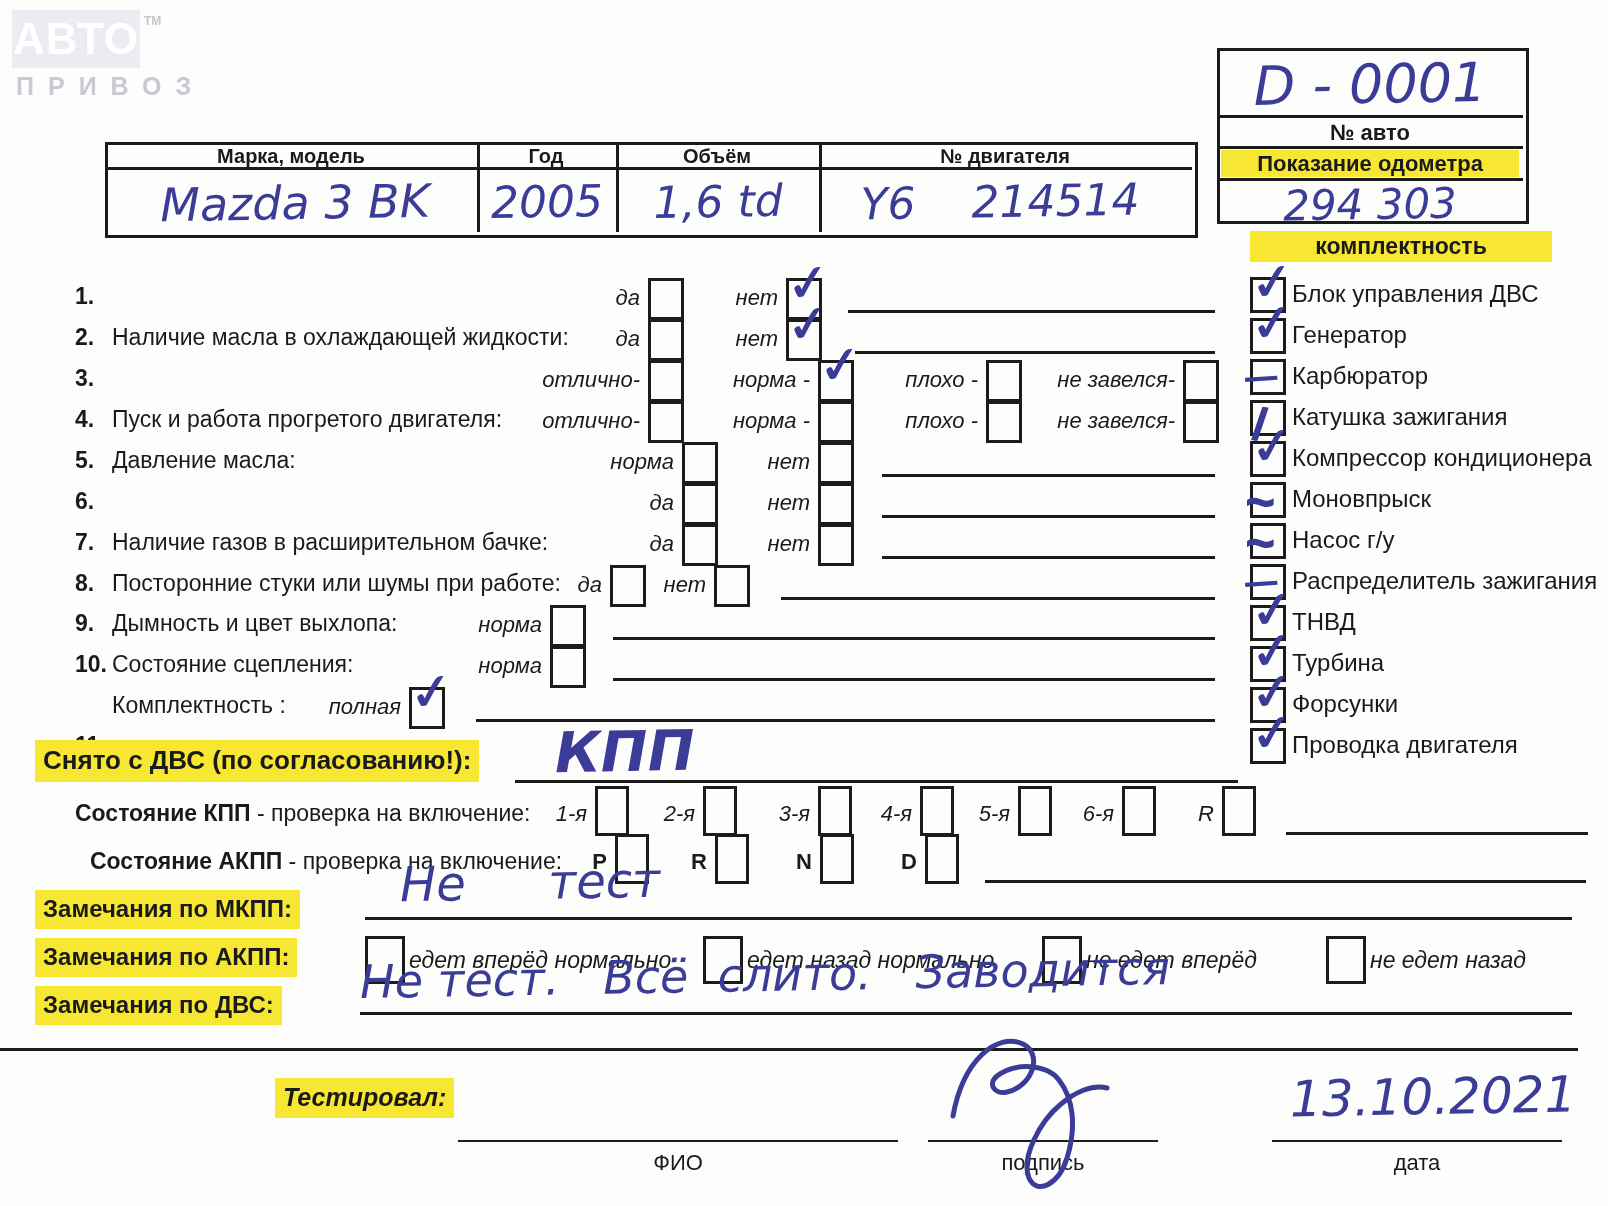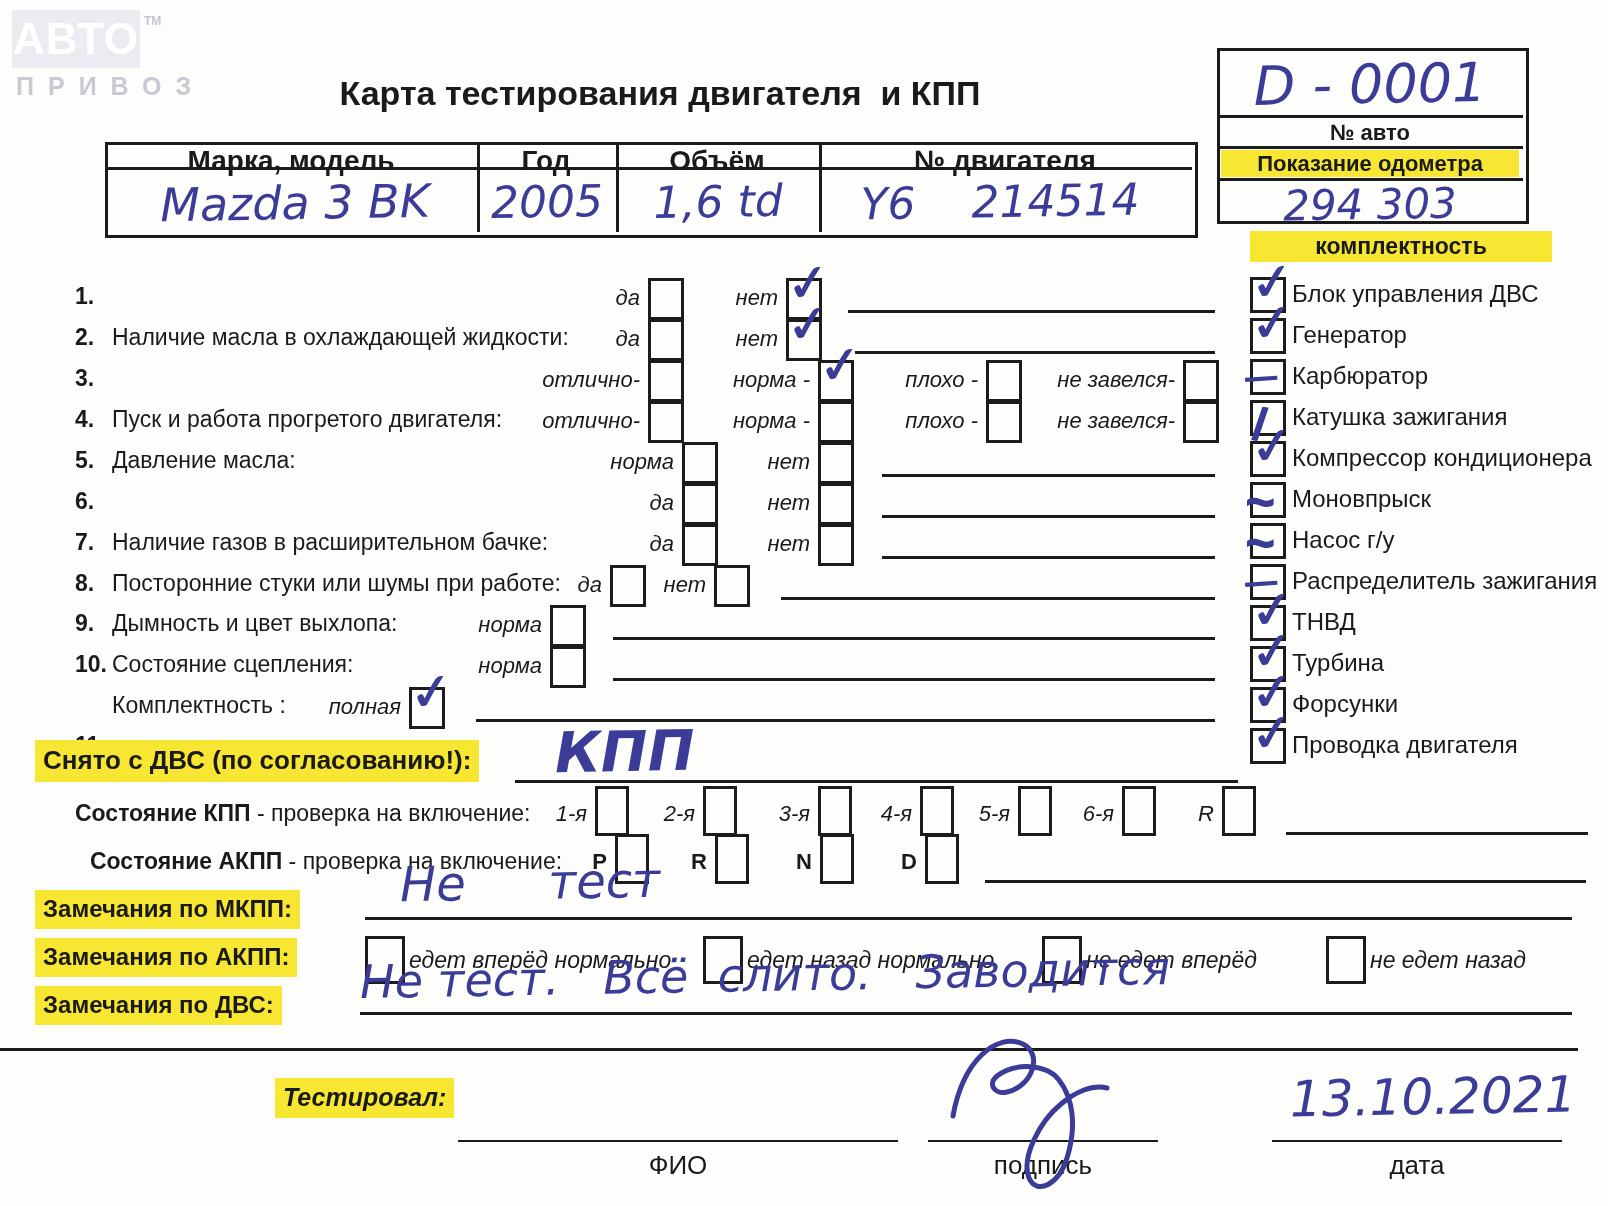--- a/index.html
+++ b/index.html
@@ -23,36 +23,35 @@
   .mark-dash::before{content:"\2014";}
   .mark-dash{font-size:32px;top:-2px;left:-8px;transform:rotate(-4deg);text-shadow:0 1px 0 currentColor;}
   .mark-slash::before{content:"/";}
   .mark-slash{font-size:46px;top:-2px;left:0;transform:rotate(8deg);text-shadow:1px 0 0 currentColor;}
   .mark-tilde::before{content:"\007E";}
   .mark-tilde{font-size:52px;top:-10px;left:-8px;text-shadow:0 1px 0 currentColor;}
   .eqlbl{font-size:24px;white-space:nowrap;}
   .bold{font-weight:700;}
   .ital{font-style:italic;}
   .ylabel{position:absolute;font-weight:700;font-size:24px;padding:5px 8px 6px 8px;white-space:nowrap;}
-  .thead{position:absolute;font-weight:700;font-size:28px;transform:translateX(-50%);white-space:nowrap;}
+  .thead{position:absolute;font-weight:700;font-size:20px;transform:translateX(-50%);white-space:nowrap;}
   .hwc{transform:translateX(-50%) rotate(-1deg);}
-  .small{font-size:26px;}
+  .small{font-size:22px;}
 </style>
 </head>
 <body>
 
 <div class="page">
 
   <div class="abs" style="left:12px;top:10px;width:128px;height:58px;background:#ecebf2;display:flex;align-items:center;justify-content:center;">
     <span style="color:#ffffff;font-weight:700;font-size:44px;letter-spacing:1px;">АВТО</span>
   </div>
   <span class="abs" style="left:144px;top:14px;font-size:12px;color:#c6c6d0;font-weight:700;">ТМ</span>
   <span class="abs" style="left:16px;top:72px;font-size:25px;font-weight:700;color:#c9c9d3;letter-spacing:14px;">ПРИВОЗ</span>
 
-  <div class="abs" style="left:330px;top:74px;width:660px;text-align:center;font-size:34px;font-weight:700;white-space:pre;">Карта тестирования двигателя  и КПП</div>
 
   <div class="abs" style="left:1217px;top:48px;width:306px;height:170px;border:3px solid #1b1b1b;"></div>
   <div class="hw hwc" style="left:1370px;top:58px;font-size:54px;">D - 0001</div>
   <div class="wline" style="left:1217px;top:115px;width:306px;"></div>
   <div class="abs" style="left:1217px;top:120px;width:306px;text-align:center;font-weight:700;font-size:22px;">№ авто</div>
   <div class="wline" style="left:1217px;top:146px;width:306px;"></div>
   <div class="abs hl" style="left:1221px;top:150px;width:298px;height:27px;text-align:center;font-weight:700;font-size:22px;line-height:27px;">Показание одометра</div>
   <div class="wline" style="left:1217px;top:178px;width:306px;"></div>
   <div class="hw hwc" style="left:1370px;top:184px;font-size:42px;">294 303</div>
 

